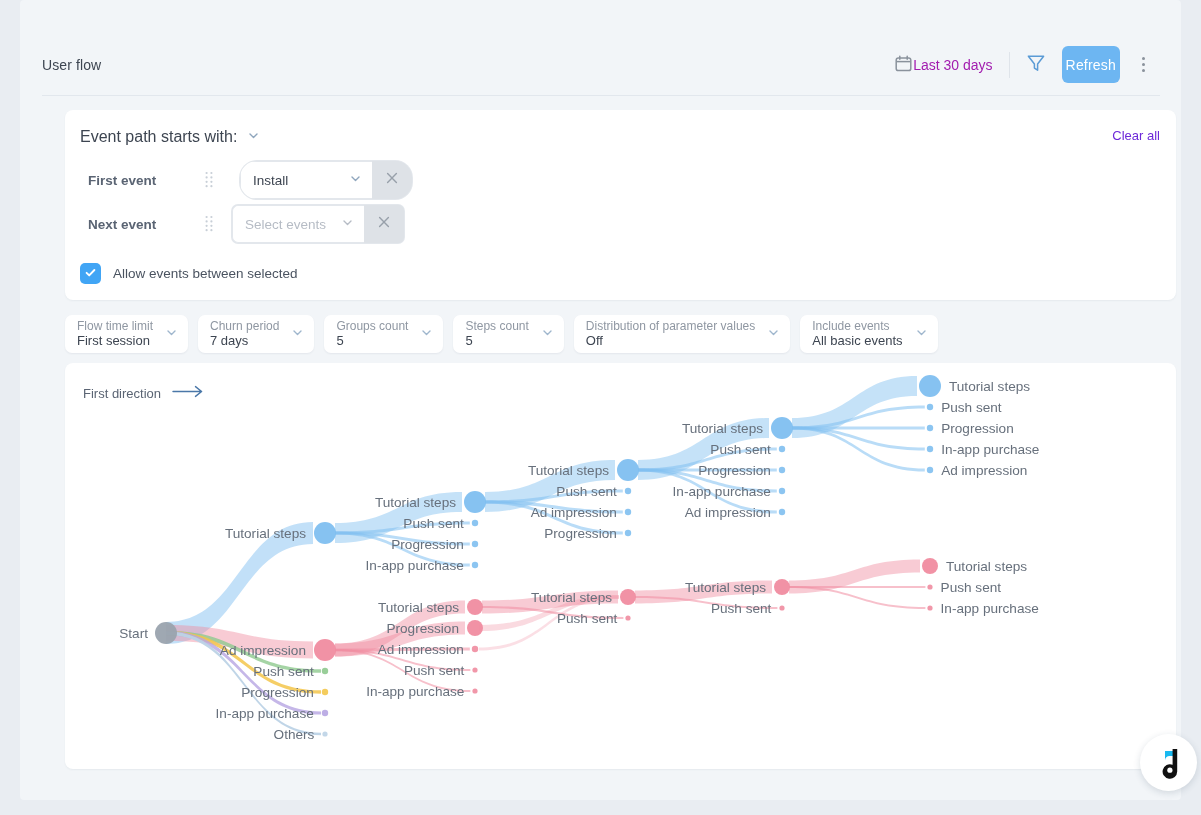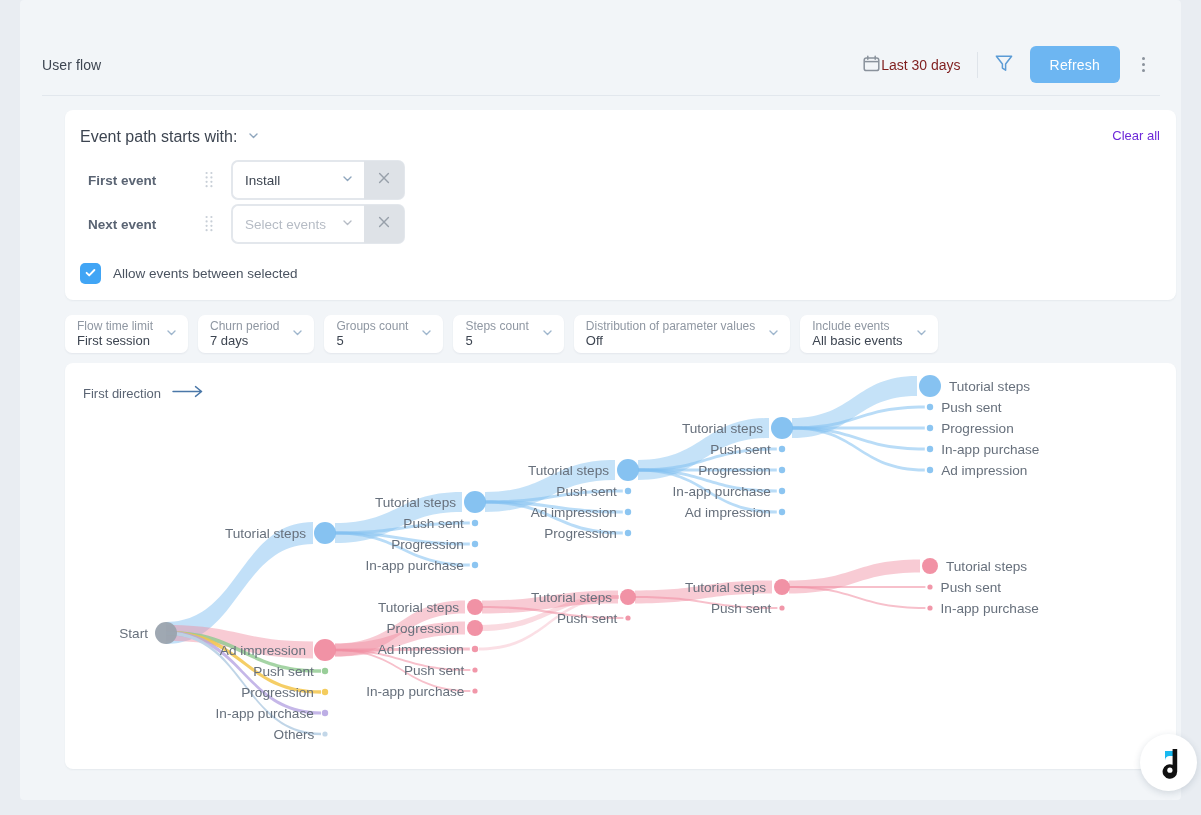--- a/index.html
+++ b/index.html
@@ -20,31 +20,31 @@
   
   .header {
     position:absolute; left:22px; top:34px; width:1118px; height:62px;
     display:flex; align-items:center; justify-content:space-between;
     border-bottom:1px solid #e2e7ed;
   }
   .page-title { font-size:14px; color:#3d4551; letter-spacing:.1px; }
   .header-right { display:flex; align-items:center; gap:0px; }
   .date-range {
     display:flex; align-items:center; gap:1px;
-    font-size:14px; color:#7f1d1d; padding-right:16px;
+    font-size:14px; color:#a21caf; padding-right:16px;
   }
   .cal-icon { display:block; }
   .vdiv { width:1px; height:26px; background:#dfe4ea; }
   .filter-btn {
     width:52px; height:34px; display:flex; align-items:center; justify-content:center;
     cursor:pointer;
   }
   .refresh-btn {
     background:#6db6f2; color:#fff; border:none; border-radius:6px;
-    height:37px; padding:0 20px; font-size:14px; font-family:inherit;
+    height:37px; padding:0 4px; font-size:14px; font-family:inherit;
     cursor:pointer; letter-spacing:.2px;
   }
   .kebab {
     width:34px; height:34px; margin-left:6px;
     display:flex; flex-direction:column; align-items:center; justify-content:center; gap:3px;
     cursor:pointer;
   }
   .kebab i { width:3px; height:3px; border-radius:50%; background:#8a929c; display:block; }
 
   
@@ -189,21 +189,21 @@
             <circle cx="6.4" cy="2" r="1.1"></circle>
             <circle cx="1.6" cy="6.4" r="1.1"></circle>
             <circle cx="6.4" cy="6.4" r="1.1"></circle>
             <circle cx="1.6" cy="10.8" r="1.1"></circle>
             <circle cx="6.4" cy="10.8" r="1.1"></circle>
             <circle cx="1.6" cy="15.2" r="1.1"></circle>
             <circle cx="6.4" cy="15.2" r="1.1"></circle>
           </g>
         </svg>
     </div>
-    <div class="select-wrap" style="margin-left:12px;">
+    <div class="select-wrap" style="margin-left:20px;border-radius:17px;">
       <div class="select-box">
         <span>Install</span>
         <span>
           <svg width="13" height="13" viewBox="0 0 13 13">
               <path d="M3 5l3.5 3.4L10 5" fill="none" stroke="#8fa6bd" stroke-width="1.4" stroke-linecap="round" stroke-linejoin="round"></path>
             </svg>
         </span>
       </div>
       <div class="select-clear">
         <span>

